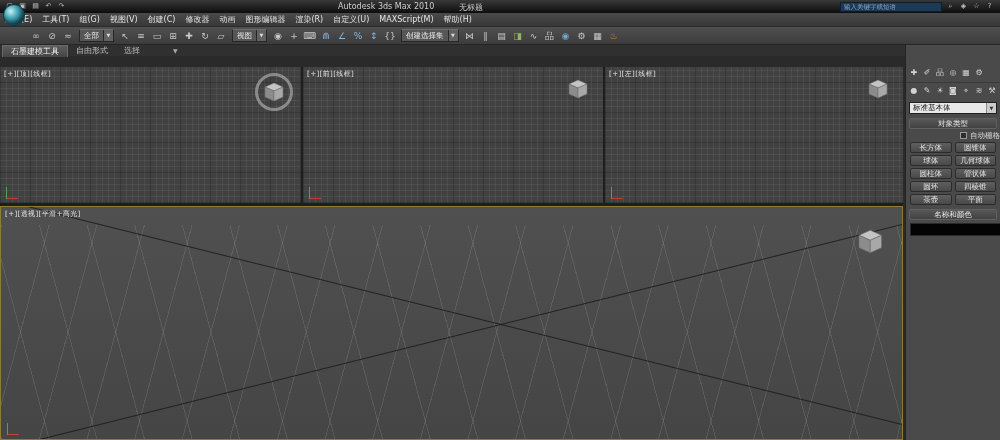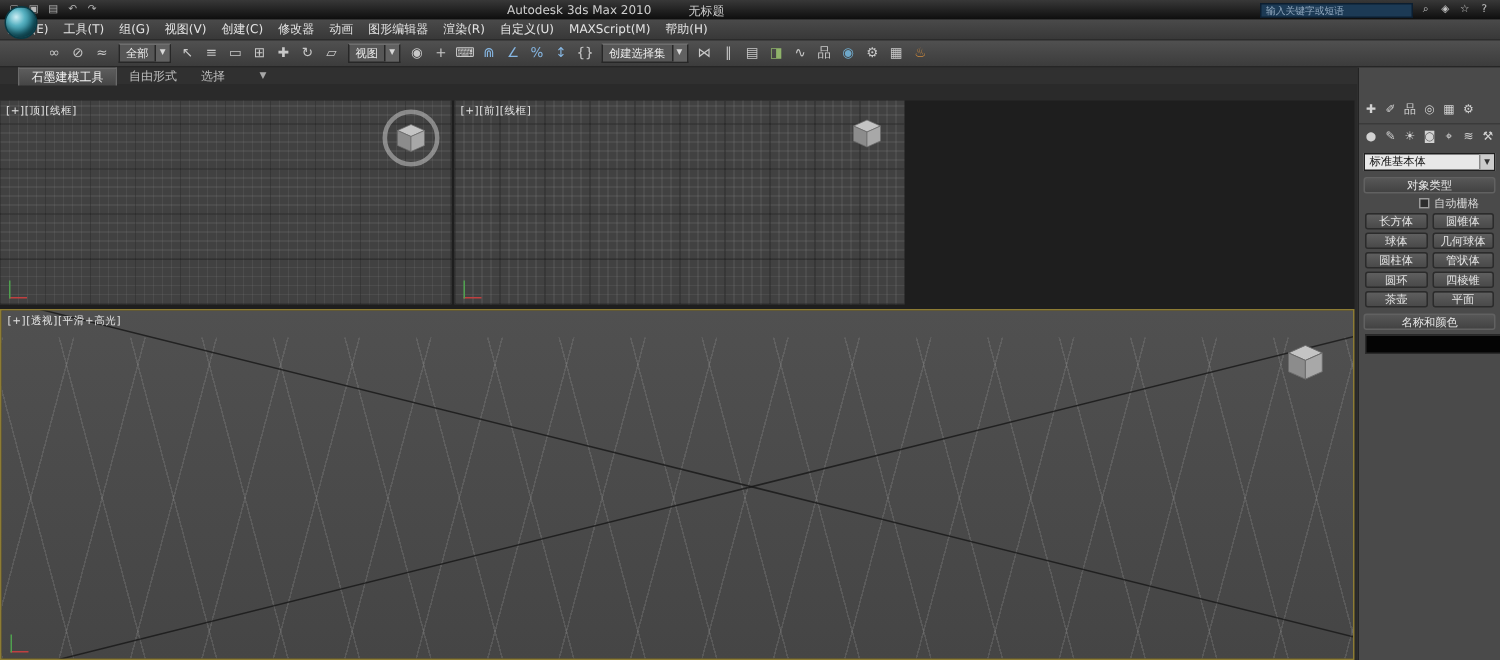--- a/index.html
+++ b/index.html
@@ -39,21 +39,21 @@
            display:flex;align-items:center;padding-left:28px;}
   .tb-icon{width:16px;height:16px;font-size:9px;line-height:16px;text-align:center;color:#c8c8c8;flex:0 0 auto;}
   .dd{display:inline-flex;align-items:center;height:13px;background:#565656;border:1px solid #272727;
       border-top-color:#6e6e6e;margin:0 3px;flex:0 0 auto;}
   .dd-text{font-size:7.5px;color:#ececec;padding:0 4px;line-height:11px;white-space:nowrap;}
   .dd-arrow{width:10px;background:#616161;border-left:1px solid #272727;font-size:5px;
             line-height:11px;text-align:center;color:#d8d8d8;}
 
   
   .ribbon-tabs{position:absolute;left:0;top:45px;width:1000px;height:11px;background:#303030;
-               display:flex;align-items:center;padding-left:12px;}
+               display:flex;align-items:center;padding-left:2px;}
   .ribbon-tabs .rtab{font-size:8px;line-height:11px;padding:0 8px;color:#bdbdbd;white-space:nowrap;}
   .ribbon-tabs .rtab.active{background:linear-gradient(#5d5d5d,#454545);color:#f2f2f2;
                border:1px solid #6a6a6a;border-bottom:none;}
   .rtab-arrow{font-size:6px;line-height:11px;color:#a7a7a7;padding:0 5px;}
   .panel-tabs{position:absolute;left:0;top:56px;width:1000px;height:11px;background:#3d3d3d;
               border-bottom:1px solid #242424;display:flex;padding-left:2px;}
   .ptab{font-size:7.5px;line-height:10px;padding:0 7px;background:#4b4b4b;color:#e0e0e0;
         border:1px solid #5f5f5f;border-bottom:none;white-space:nowrap;}
 
   
@@ -97,22 +97,22 @@
   .cp-cats{display:flex;gap:1px;padding:2px 2px 2px 2px;margin-top:2px;border-top:1px solid #3a3a3a;}
   .cp-icon{width:12px;height:12px;font-size:8px;line-height:12px;text-align:center;color:#d2d2d2;}
   .cp-dd{margin:3px 3px 0 3px;height:12px;background:#e8e8e8;border:1px solid #1f1f1f;
          display:flex;align-items:stretch;}
   .cp-dd-text{flex:1;font-size:7.5px;color:#141414;padding:0 3px;line-height:10px;white-space:nowrap;overflow:hidden;}
   .cp-dd-arrow{width:10px;background:#cccccc;border-left:1px solid #8a8a8a;font-size:5px;
                line-height:10px;text-align:center;color:#333;}
   .rollout{margin:4px 3px 0 3px;height:11px;background:linear-gradient(#575757,#424242);
            border:1px solid #616161;border-radius:2px;font-size:7.5px;line-height:9px;
            text-align:center;color:#e8e8e8;}
-  .autogrid{display:flex;align-items:center;justify-content:flex-start;gap:3px;height:13px;
-            font-size:7.5px;color:#d8d8d8;padding-left:40px;}
+  .autogrid{display:flex;align-items:center;justify-content:flex-end;gap:3px;height:13px;
+            font-size:7.5px;color:#d8d8d8;}
   .cb{width:7px;height:7px;background:#2d2d2d;border:1px solid #9b9b9b;}
   .obj-grid{display:grid;grid-template-columns:1fr 1fr;gap:2px 3px;padding:0 4px;}
   .obj-btn{height:11px;background:linear-gradient(#5f5f5f,#494949);border:1px solid #2b2b2b;
            border-radius:2px;font-size:7.5px;line-height:9px;text-align:center;color:#e4e4e4;
            white-space:nowrap;overflow:hidden;}
   .name-row{display:flex;gap:2px;margin:3px 4px 0 4px;}
   .name-field{flex:1;height:13px;background:#040404;border:1px solid #2a2a2a;color:#ddd;
               font-size:8px;padding:0 2px;outline:none;
               font-family:"DejaVu Sans","Liberation Sans",sans-serif;}
 </style>
@@ -241,20 +241,32 @@
         <polygon points="11,1 20,5 11,9 2,5" fill="#c4c4c4" stroke="#6b6b6b" stroke-width="0.5"></polygon>
         <polygon points="2,5 11,9 11,19 2,15" fill="#8c8c8c" stroke="#6b6b6b" stroke-width="0.5"></polygon>
         <polygon points="20,5 11,9 11,19 20,15" fill="#a8a8a8" stroke="#6b6b6b" stroke-width="0.5"></polygon>
       </svg>
       <div class="tripod">
           <div class="ax-x"></div>
           <div class="ax-y"></div>
         </div>
     </div>
 
+    <div class="vp vp-ortho" id="vp-left">
+      <span class="vp-label">[+][左][线框]</span>
+      <svg class="viewcube" width="22" height="20" viewBox="0 0 22 20">
+        <polygon points="11,1 20,5 11,9 2,5" fill="#c4c4c4" stroke="#6b6b6b" stroke-width="0.5"></polygon>
+        <polygon points="2,5 11,9 11,19 2,15" fill="#8c8c8c" stroke="#6b6b6b" stroke-width="0.5"></polygon>
+        <polygon points="20,5 11,9 11,19 20,15" fill="#a8a8a8" stroke="#6b6b6b" stroke-width="0.5"></polygon>
+      </svg>
+      <div class="tripod">
+          <div class="ax-x"></div>
+          <div class="ax-y"></div>
+        </div>
+    </div>
 
     <div class="vp" id="vp-persp">
       <div class="persp-grid"></div>
       <div class="gaxis a1"></div>
       <div class="gaxis a2"></div>
       <span class="vp-label">[+][透视][平滑+高光]</span>
       <svg class="viewcube" width="22" height="20" viewBox="0 0 22 20">
         <polygon points="11,1 20,5 11,9 2,5" fill="#c4c4c4" stroke="#6b6b6b" stroke-width="0.5"></polygon>
         <polygon points="2,5 11,9 11,19 2,15" fill="#8c8c8c" stroke="#6b6b6b" stroke-width="0.5"></polygon>
         <polygon points="20,5 11,9 11,19 20,15" fill="#a8a8a8" stroke="#6b6b6b" stroke-width="0.5"></polygon>

